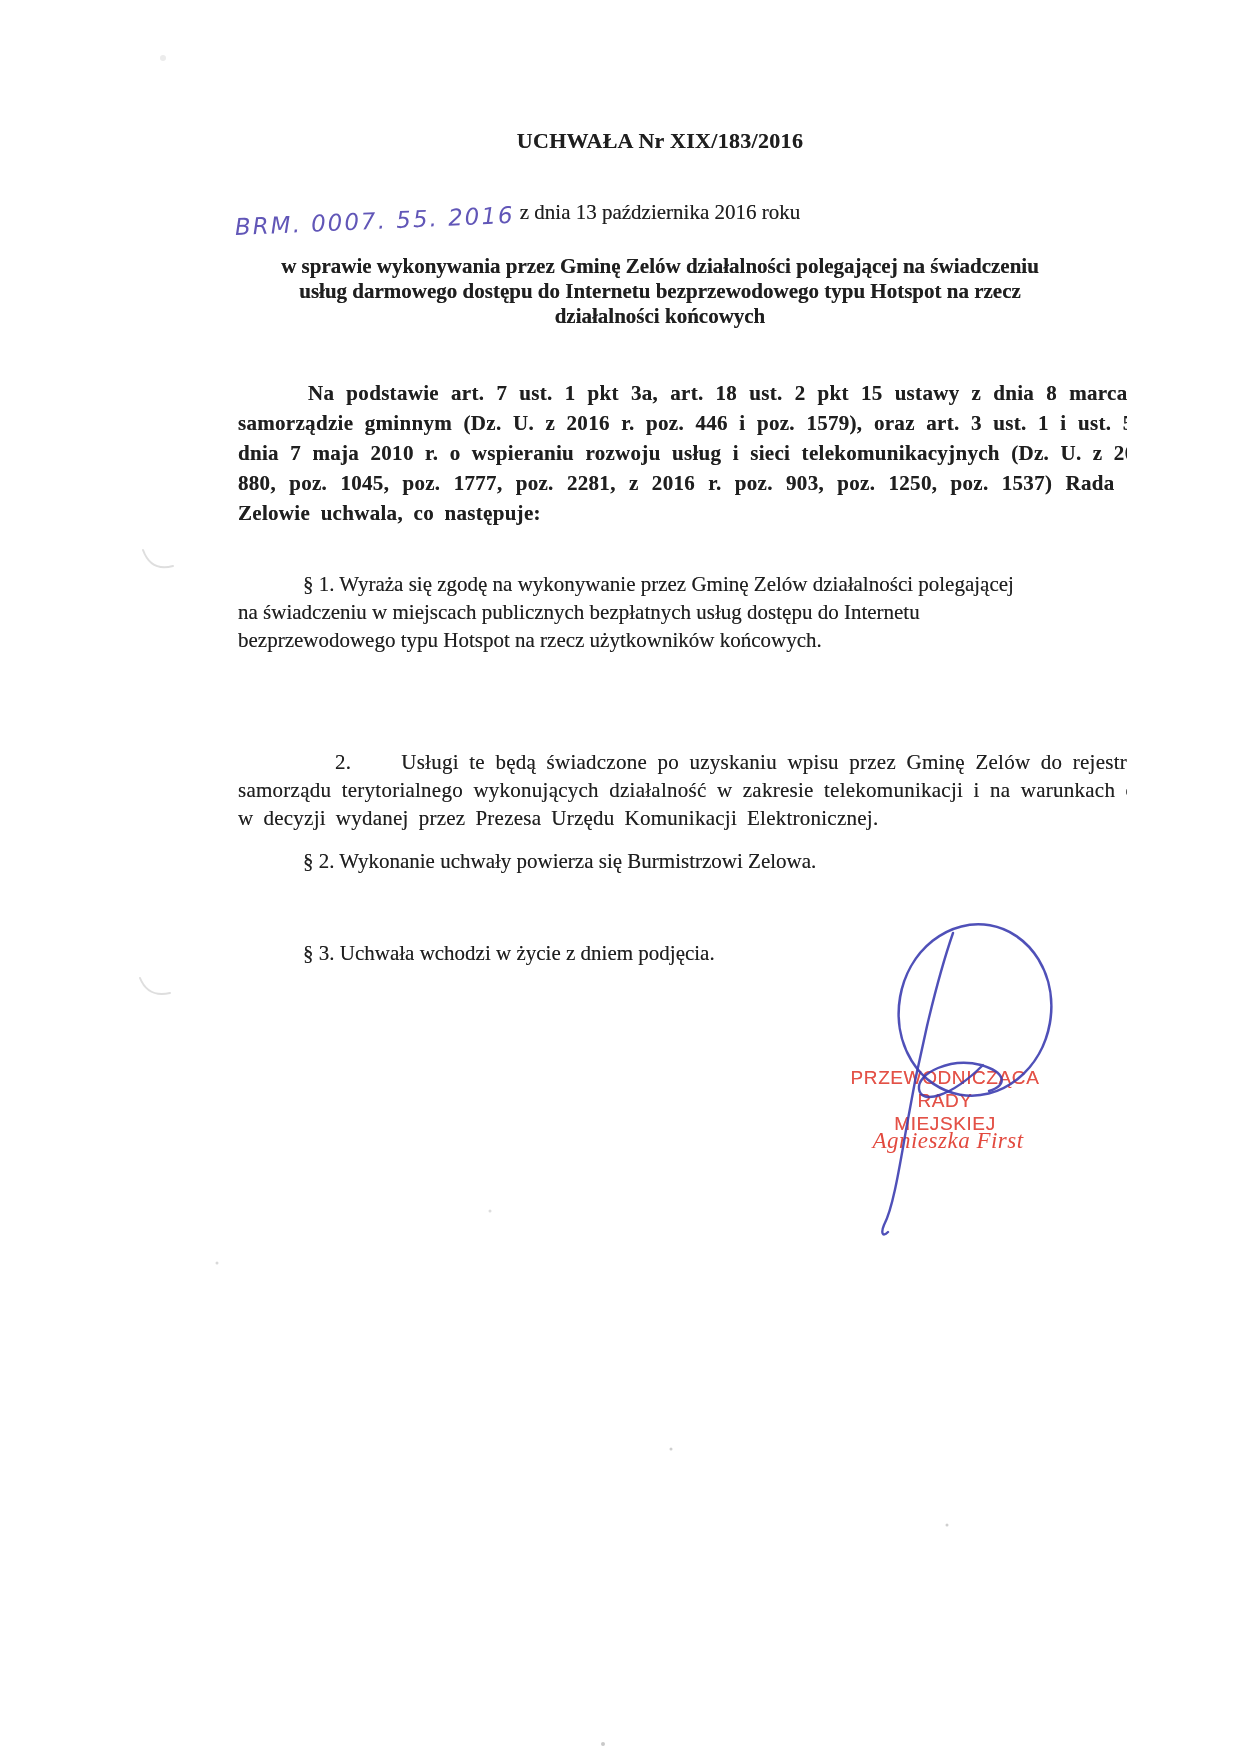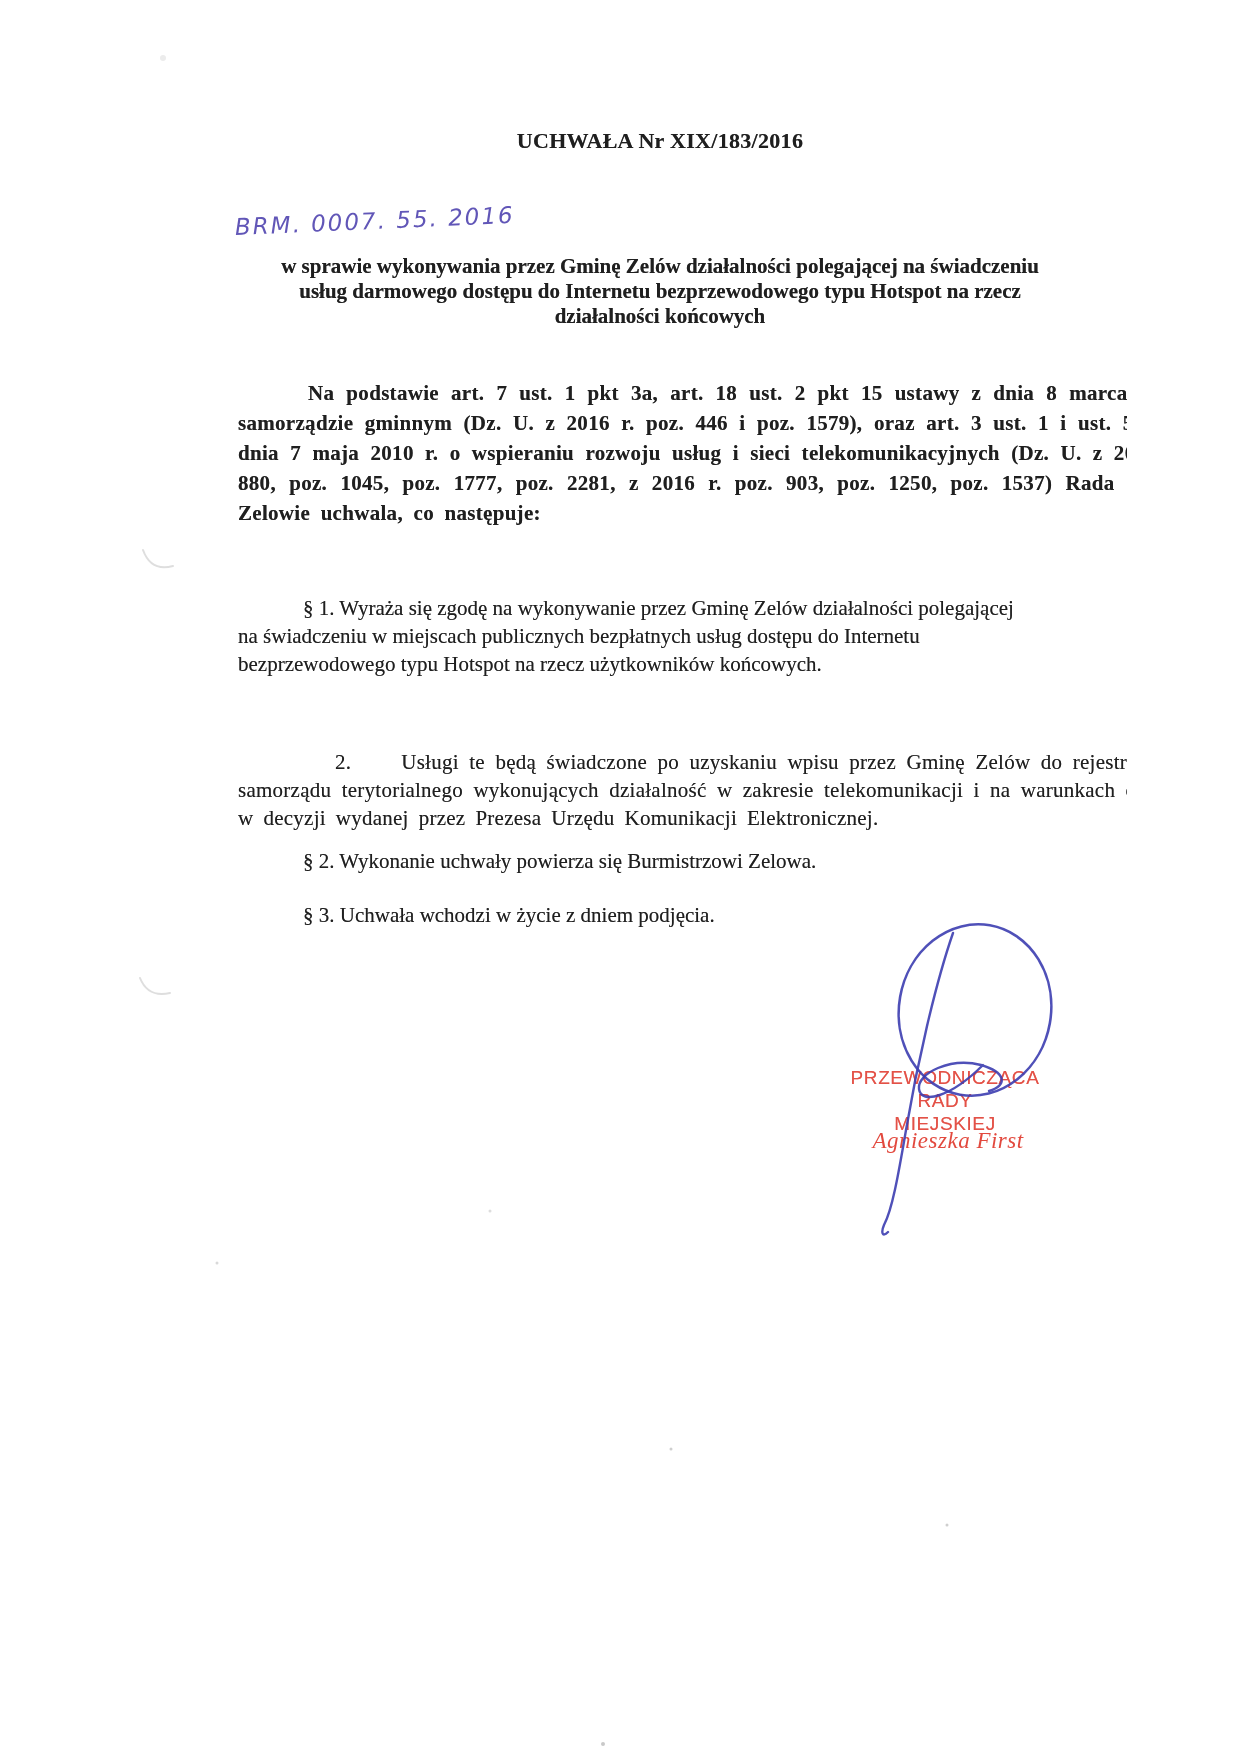--- a/index.html
+++ b/index.html
@@ -40,25 +40,25 @@
   }
   .para {
     position: absolute; left: 125px; width: 993px;
     font-size: 21px; line-height: 30px;
     text-shadow: 0 0 0.3px rgba(0,0,0,0.5);
   }
   .lh28 { line-height: 28px; }
   .preline { white-space: pre-line; }
   .justify { text-align: justify; word-spacing: 4.5px; letter-spacing: 0.25px; }
   .legal-basis { top: 378px; text-indent: 70px; word-spacing: 5px; letter-spacing: 0.3px; text-align: justify; font-weight: bold; }
-  .s1-intro { top: 594px; text-indent: 65px; }
+  .s1-intro { top: 570px; text-indent: 65px; }
   .s1-item1 { top: 678px; text-indent: 97px; }
   .s1-item2 { top: 748px; text-indent: 97px; }
   .s2 { top: 846px; text-indent: 65px; }
-  .s3 { top: 900px; text-indent: 65px; }
+  .s3 { top: 938px; text-indent: 65px; }
   .item-gap { display: inline-block; width: 50px; }
   .stamp {
     position: absolute; left: 712px; top: 1066px; width: 240px;
     text-align: center;
     font-family: "Liberation Sans", sans-serif;
     font-size: 19px; line-height: 23px; letter-spacing: 0.6px;
     color: var(--stamp-red, #e03a2e);
     opacity: 0.88;
     text-shadow: 0 0 0.5px rgba(224,58,46,0.6);
   }
@@ -83,20 +83,21 @@
 </style>
 </head>
 <body>
 
 <div class="page">
 
   <div class="doc-title">
     <div>UCHWAŁA Nr XIX/183/2016</div>
   </div>
 
+  <div class="date-line">z dnia 13 października 2016 roku</div>
 
   <div class="hand-ref">BRM. 0007. 55. 2016</div>
 
   <div class="subject">w sprawie wykonywania przez Gminę Zelów działalności polegającej na świadczeniu
 usług darmowego dostępu do Internetu bezprzewodowego typu Hotspot na rzecz
 działalności końcowych</div>
 
   <div class="para legal-basis">Na podstawie art. 7 ust. 1 pkt 3a, art. 18 ust. 2 pkt 15 ustawy z dnia 8 marca 1990 r. o samorządzie gminnym (Dz. U. z 2016 r. poz. 446 i poz. 1579), oraz art. 3 ust. 1 i ust. 5 ustawy z dnia 7 maja 2010 r. o wspieraniu rozwoju usług i sieci telekomunikacyjnych (Dz. U. z 2015 r. poz. 880, poz. 1045, poz. 1777, poz. 2281, z 2016 r. poz. 903, poz. 1250, poz. 1537) Rada Miejska w Zelowie uchwala, co następuje:</div>
 
   <div class="para lh28 preline s1-intro">§ 1. Wyraża się zgodę na wykonywanie przez Gminę Zelów działalności polegającej

